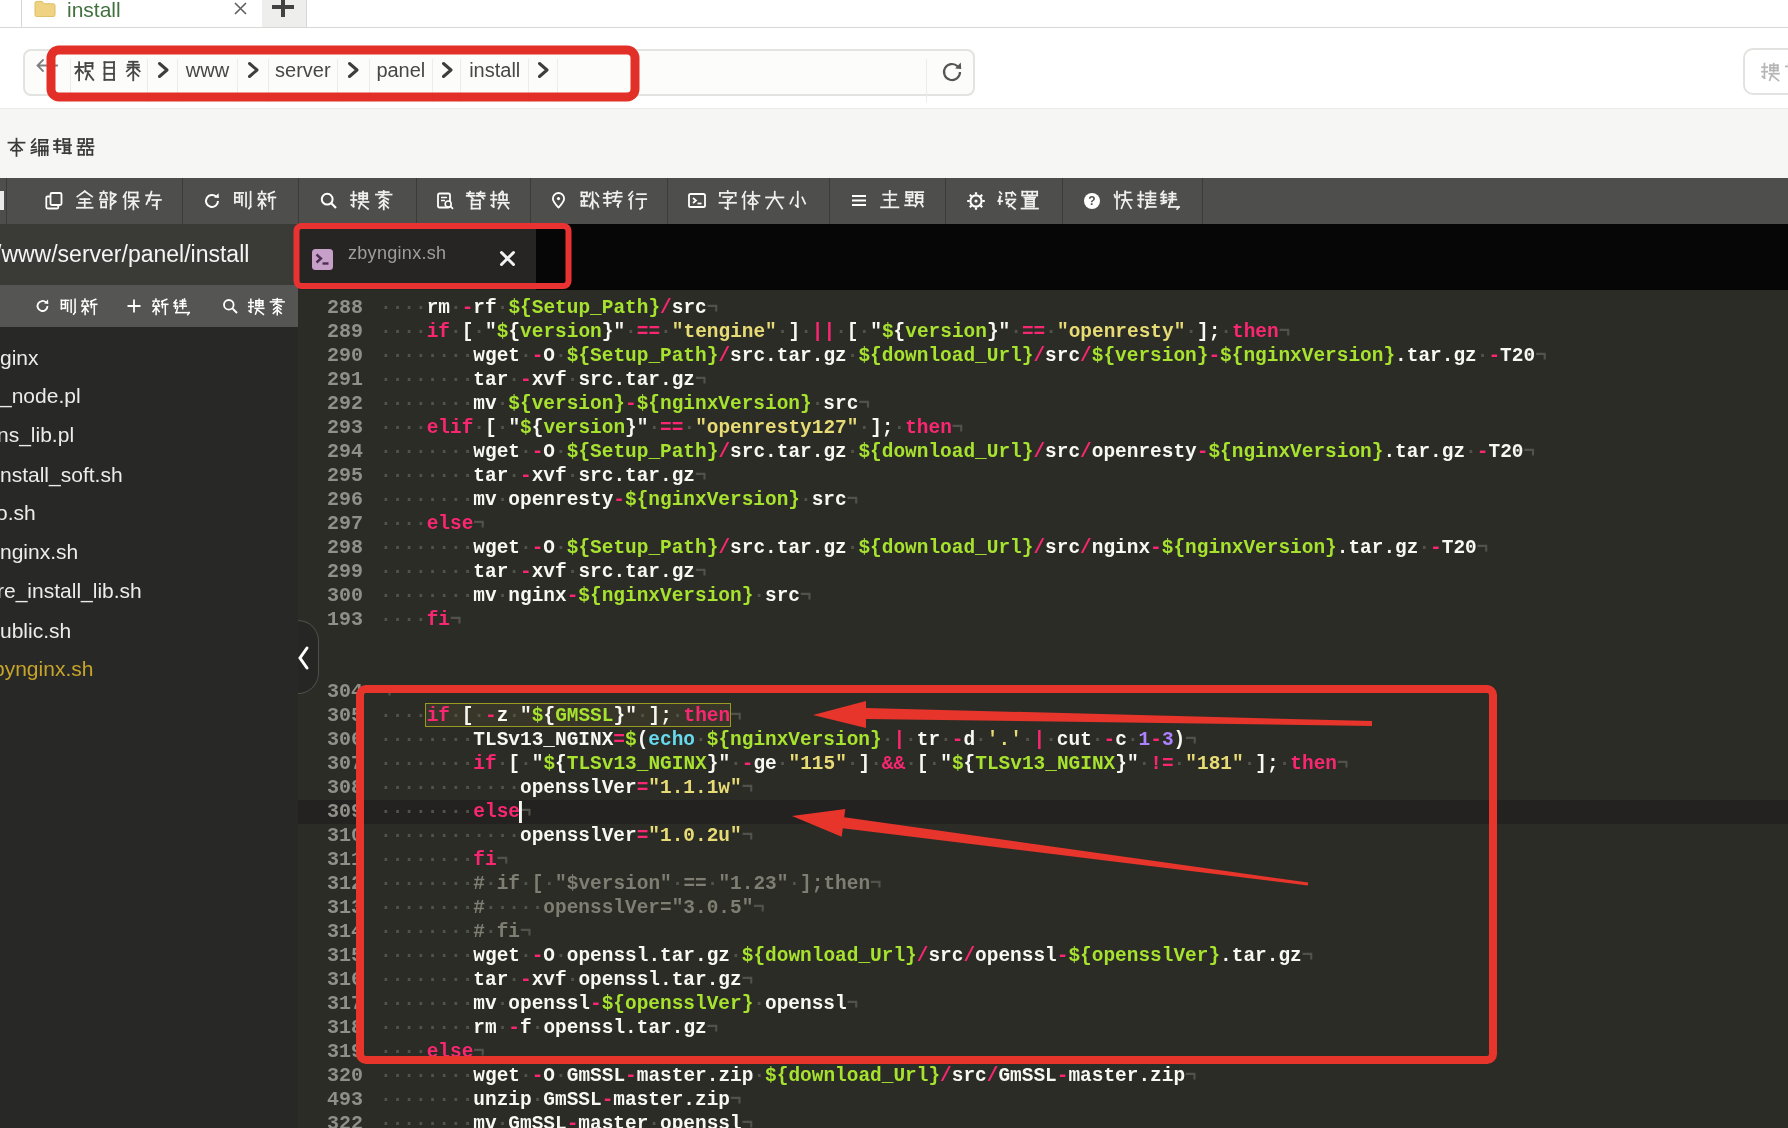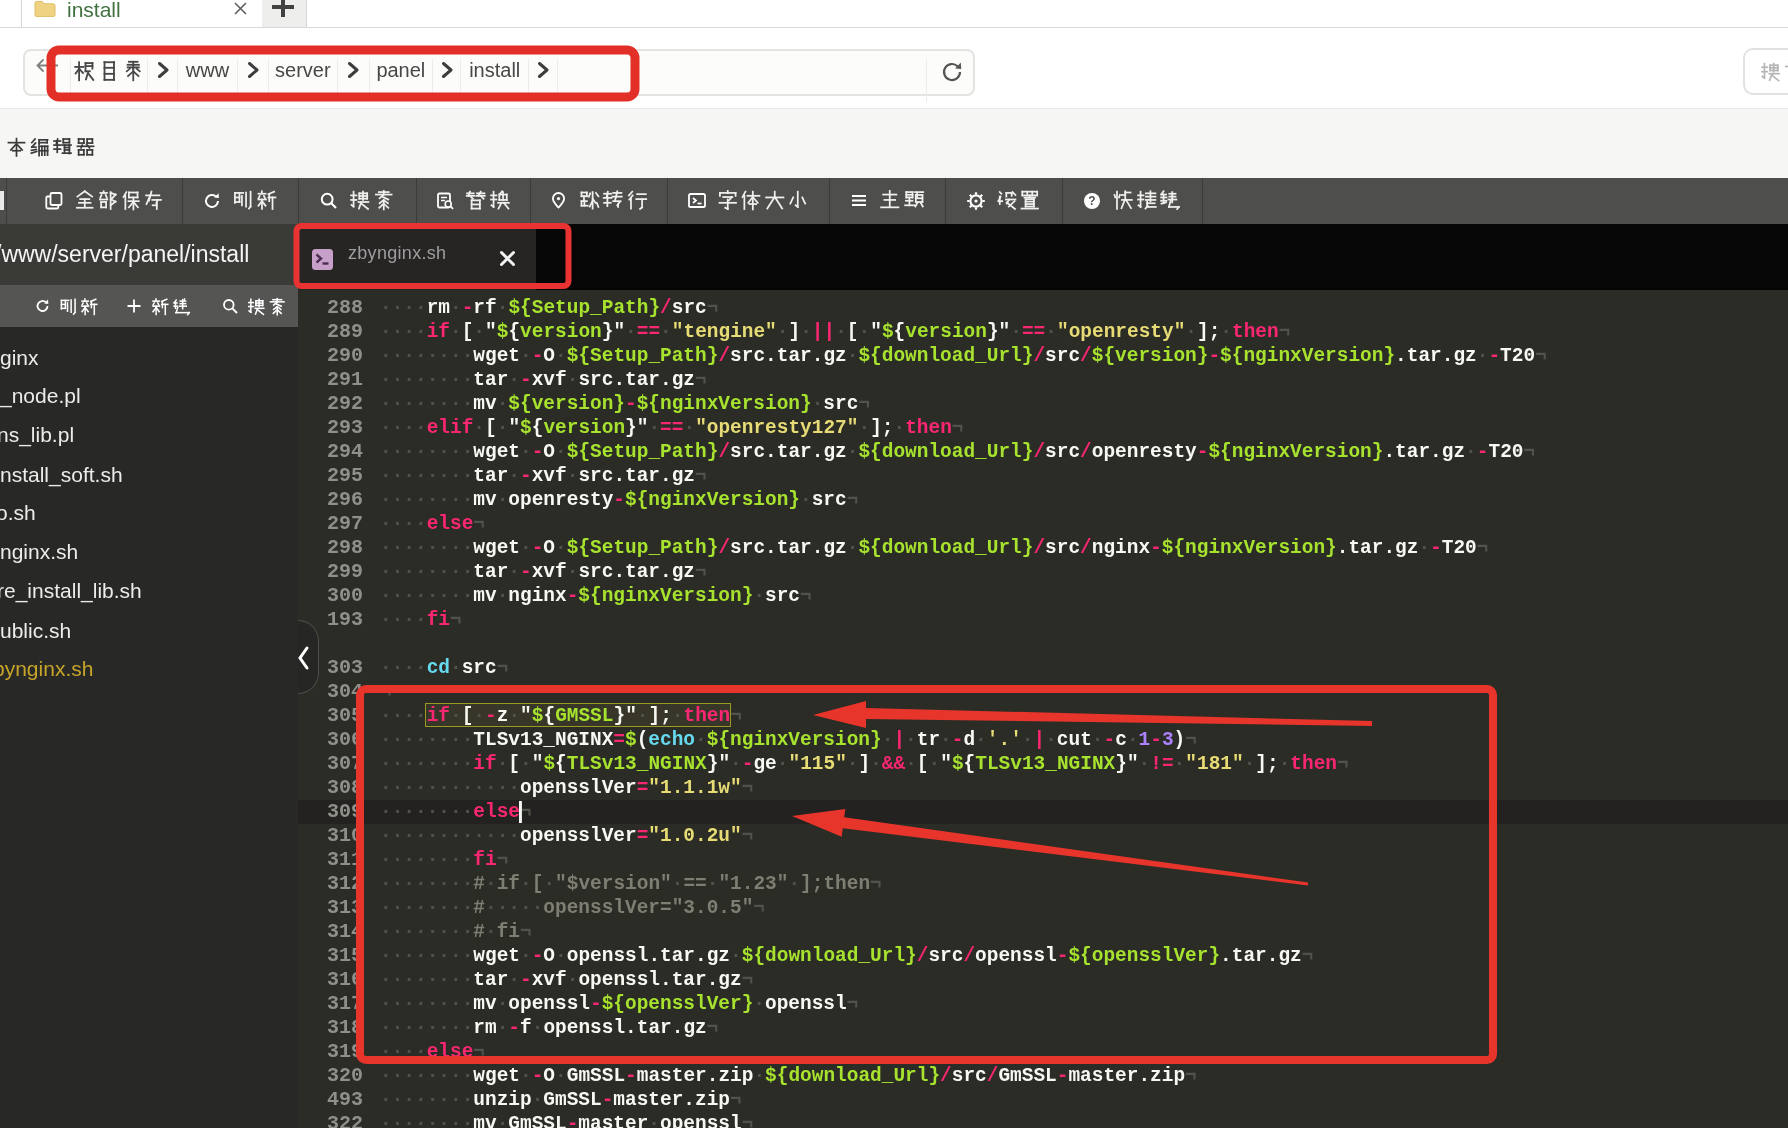--- a/index.html
+++ b/index.html
@@ -842,21 +842,20 @@
 <div class="row" style="top:102px"><span class="ln">292</span><span class="code"><span class="d">········</span><span class="w">mv</span><span class="d">·</span><span class="g">${version}</span><span class="k">-</span><span class="g">${nginxVersion}</span><span class="d">·</span><span class="w">src</span><span class="d">¬</span></span></div>
 <div class="row" style="top:126px"><span class="ln">293</span><span class="code"><span class="d">····</span><span class="k">elif</span><span class="d">·</span><span class="w">[</span><span class="d">·</span><span class="w">"</span><span class="g">$</span><span class="w">{</span><span class="g">version</span><span class="w">}"</span><span class="d">·</span><span class="k">==</span><span class="d">·</span><span class="s">"openresty127"</span><span class="d">·</span><span class="w">];</span><span class="d">·</span><span class="k">then</span><span class="d">¬</span></span></div>
 <div class="row" style="top:150px"><span class="ln">294</span><span class="code"><span class="d">········</span><span class="w">wget</span><span class="d">·</span><span class="k">-</span><span class="w">O</span><span class="d">·</span><span class="g">${Setup_Path}</span><span class="k">/</span><span class="w">src.tar.gz</span><span class="d">·</span><span class="g">${download_Url}</span><span class="k">/</span><span class="w">src</span><span class="k">/</span><span class="w">openresty</span><span class="k">-</span><span class="g">${nginxVersion}</span><span class="w">.tar.gz</span><span class="d">·</span><span class="k">-</span><span class="w">T20</span><span class="d">¬</span></span></div>
 <div class="row" style="top:174px"><span class="ln">295</span><span class="code"><span class="d">········</span><span class="w">tar</span><span class="d">·</span><span class="k">-</span><span class="w">xvf</span><span class="d">·</span><span class="w">src.tar.gz</span><span class="d">¬</span></span></div>
 <div class="row" style="top:198px"><span class="ln">296</span><span class="code"><span class="d">········</span><span class="w">mv</span><span class="d">·</span><span class="w">openresty</span><span class="k">-</span><span class="g">${nginxVersion}</span><span class="d">·</span><span class="w">src</span><span class="d">¬</span></span></div>
 <div class="row" style="top:222px"><span class="ln">297</span><span class="code"><span class="d">····</span><span class="k">else</span><span class="d">¬</span></span></div>
 <div class="row" style="top:246px"><span class="ln">298</span><span class="code"><span class="d">········</span><span class="w">wget</span><span class="d">·</span><span class="k">-</span><span class="w">O</span><span class="d">·</span><span class="g">${Setup_Path}</span><span class="k">/</span><span class="w">src.tar.gz</span><span class="d">·</span><span class="g">${download_Url}</span><span class="k">/</span><span class="w">src</span><span class="k">/</span><span class="w">nginx</span><span class="k">-</span><span class="g">${nginxVersion}</span><span class="w">.tar.gz</span><span class="d">·</span><span class="k">-</span><span class="w">T20</span><span class="d">¬</span></span></div>
 <div class="row" style="top:270px"><span class="ln">299</span><span class="code"><span class="d">········</span><span class="w">tar</span><span class="d">·</span><span class="k">-</span><span class="w">xvf</span><span class="d">·</span><span class="w">src.tar.gz</span><span class="d">¬</span></span></div>
 <div class="row" style="top:294px"><span class="ln">300</span><span class="code"><span class="d">········</span><span class="w">mv</span><span class="d">·</span><span class="w">nginx</span><span class="k">-</span><span class="g">${nginxVersion}</span><span class="d">·</span><span class="w">src</span><span class="d">¬</span></span></div>
 <div class="row" style="top:318px"><span class="ln">193</span><span class="code"><span class="d">····</span><span class="k">fi</span><span class="d">¬</span></span></div>
-<div class="row" style="top:366px"><span class="ln">303</span><span class="code"><span class="d">····</span><span class="b">cd</span><span class="d">·</span><span class="w">src</span><span class="d">¬</span></span></div>
 <div class="row" style="top:390px"><span class="ln">304</span><span class="code"><span class="d">¬</span></span></div>
 <div class="row" style="top:414px"><span class="ln">305</span><span class="code"><span class="d">····</span><span class="k">if</span><span class="d">·</span><span class="w">[</span><span class="d">·</span><span class="k">-</span><span class="w">z</span><span class="d">·</span><span class="w">"</span><span class="g">$</span><span class="w">{</span><span class="g">GMSSL</span><span class="w">}"</span><span class="d">·</span><span class="w">];</span><span class="d">·</span><span class="k">then</span><span class="d">¬</span></span></div>
 <div class="row" style="top:438px"><span class="ln">306</span><span class="code"><span class="d">········</span><span class="w">TLSv13_NGINX</span><span class="k">=</span><span class="g">$</span><span class="w">(</span><span class="b">echo</span><span class="d">·</span><span class="g">${nginxVersion}</span><span class="d">·</span><span class="k">|</span><span class="d">·</span><span class="w">tr</span><span class="d">·</span><span class="k">-</span><span class="w">d</span><span class="d">·</span><span class="s">'.'</span><span class="d">·</span><span class="k">|</span><span class="d">·</span><span class="w">cut</span><span class="d">·</span><span class="k">-</span><span class="w">c</span><span class="d">·</span><span class="n">1</span><span class="k">-</span><span class="n">3</span><span class="w">)</span><span class="d">¬</span></span></div>
 <div class="row" style="top:462px"><span class="ln">307</span><span class="code"><span class="d">········</span><span class="k">if</span><span class="d">·</span><span class="w">[</span><span class="d">·</span><span class="w">"</span><span class="g">$</span><span class="w">{</span><span class="g">TLSv13_NGINX</span><span class="w">}"</span><span class="d">·</span><span class="k">-</span><span class="w">ge</span><span class="d">·</span><span class="s">"115"</span><span class="d">·</span><span class="w">]</span><span class="d">·</span><span class="k">&amp;&amp;</span><span class="d">·</span><span class="w">[</span><span class="d">·</span><span class="w">"</span><span class="g">$</span><span class="w">{</span><span class="g">TLSv13_NGINX</span><span class="w">}"</span><span class="d">·</span><span class="k">!=</span><span class="d">·</span><span class="s">"181"</span><span class="d">·</span><span class="w">];</span><span class="d">·</span><span class="k">then</span><span class="d">¬</span></span></div>
 <div class="row" style="top:486px"><span class="ln">308</span><span class="code"><span class="d">············</span><span class="w">opensslVer</span><span class="k">=</span><span class="s">"1.1.1w"</span><span class="d">¬</span></span></div>
 <div class="row" style="top:510px"><span class="ln">309</span><span class="code"><span class="d">········</span><span class="k">else</span><i class="cur"></i><span class="d">¬</span></span></div>
 <div class="row" style="top:534px"><span class="ln">310</span><span class="code"><span class="d">············</span><span class="w">opensslVer</span><span class="k">=</span><span class="s">"1.0.2u"</span><span class="d">¬</span></span></div>
 <div class="row" style="top:558px"><span class="ln">311</span><span class="code"><span class="d">········</span><span class="k">fi</span><span class="d">¬</span></span></div>
 <div class="row" style="top:582px"><span class="ln">312</span><span class="code"><span class="d">········</span><span class="c">#</span><span class="d">·</span><span class="c">if</span><span class="d">·</span><span class="c">[</span><span class="d">·</span><span class="c">"$version"</span><span class="d">·</span><span class="c">==</span><span class="d">·</span><span class="c">"1.23"</span><span class="d">·</span><span class="c">];then</span><span class="d">¬</span></span></div>
 <div class="row" style="top:606px"><span class="ln">313</span><span class="code"><span class="d">········</span><span class="c">#</span><span class="d">·····</span><span class="c">opensslVer="3.0.5"</span><span class="d">¬</span></span></div>

